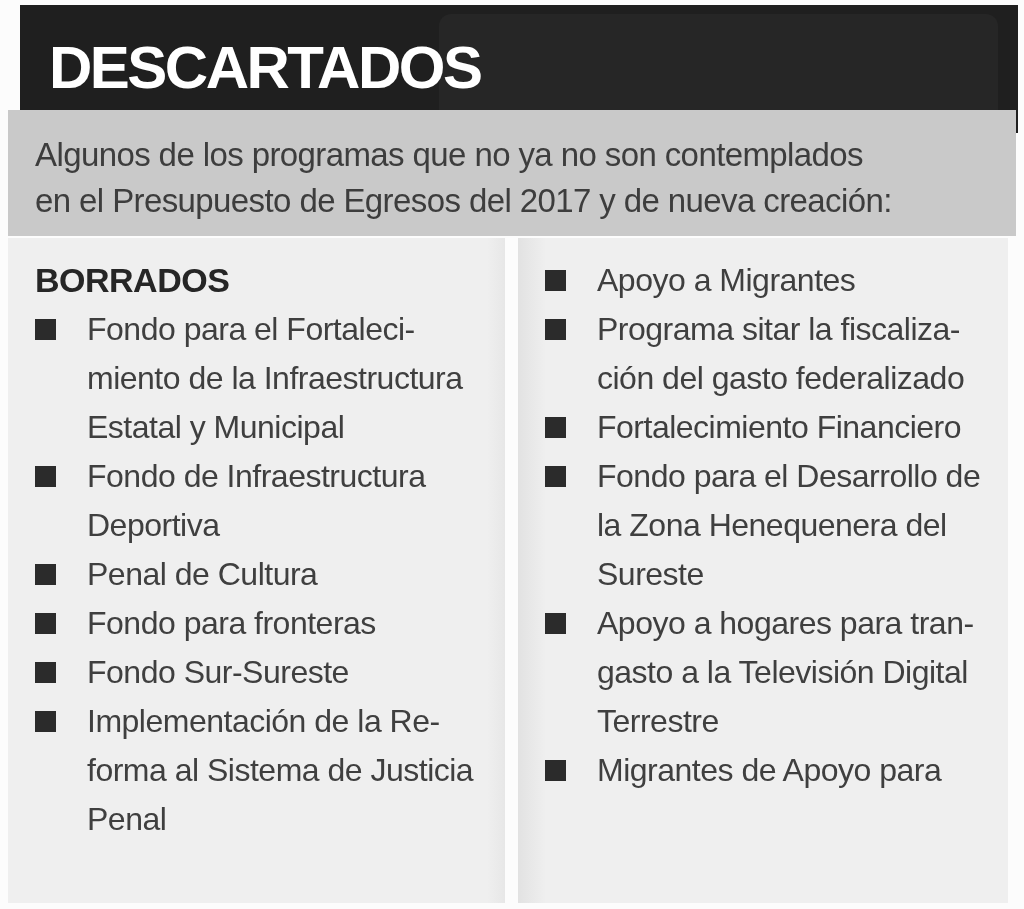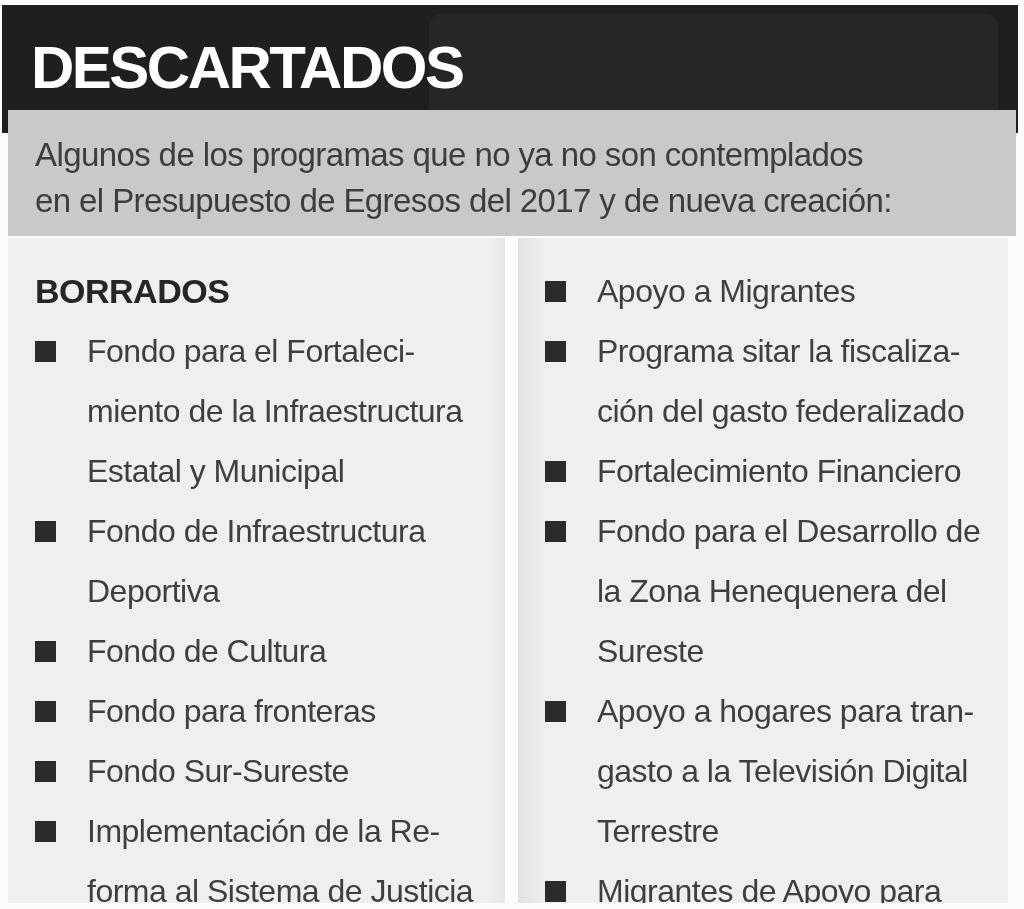--- a/index.html
+++ b/index.html
@@ -17,21 +17,21 @@
   html,body{width:1024px;height:909px;overflow:hidden;}
   body{
     background:var(--frame-bg);
     font-family:"Liberation Sans", sans-serif;
     position:relative;
   }
   .page{position:absolute;inset:0;}
 
   
   .header-bar{
-    position:absolute;left:2px;right:6px;top:5px;height:128px;
+    position:absolute;left:20px;right:6px;top:5px;height:128px;
     background:var(--header-bg);
     display:flex;align-items:center;
     overflow:hidden;
   }
   .header-glow{
     position:absolute;left:42%;right:2%;top:9px;bottom:9px;
     background:#2b2b2b;border-radius:12px;opacity:.55;
   }
   .title{
     position:relative;
@@ -61,21 +61,21 @@
     padding:18px 0 0 27px;
     overflow:hidden;
   }
   .panel-left{width:497px;flex:none;
     background:linear-gradient(270deg,#e7e7e7 0px,var(--panel-bg) 18px);}
   .panel-right{flex:1;
     background:linear-gradient(90deg,#e2e2e2 0px,var(--panel-bg) 28px);}
 
   .entry{position:relative;color:var(--list-text);
     font-size:32px;line-height:49px;letter-spacing:-0.5px;}
-  .entry .line{white-space:nowrap;margin-top:11px;}
+  .entry .line{white-space:nowrap;}
   .entry.item{padding-left:52px;}
   .entry.header{padding-left:0;font-weight:700;font-size:34px;
     color:var(--heading-text);letter-spacing:-0.5px;}
   .bullet{
     position:absolute;left:0;top:14px;width:21px;height:21px;
     background:var(--bullet);display:block;
   }
 </style>
 </head>
 <body>
@@ -111,21 +111,21 @@
         <div class="entry item">
     <span class="bullet"></span>
     <div class="lines">
             <div class="line">Fondo de Infraestructura</div>
             <div class="line">Deportiva</div>
           </div>
   </div>
         <div class="entry item">
     <span class="bullet"></span>
     <div class="lines">
-            <div class="line">Fondo de Cultura</div>
+            <div class="line">Penal de Cultura</div>
           </div>
   </div>
         <div class="entry item">
     <span class="bullet"></span>
     <div class="lines">
             <div class="line">Fondo para fronteras</div>
           </div>
   </div>
         <div class="entry item">
     <span class="bullet"></span>

